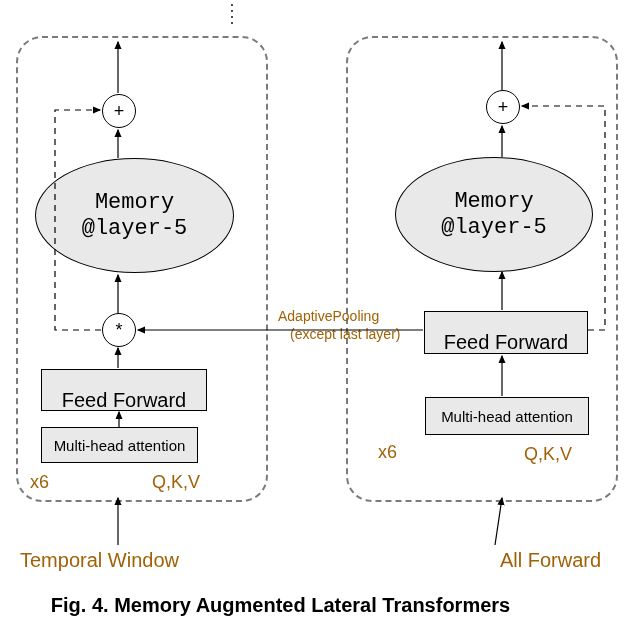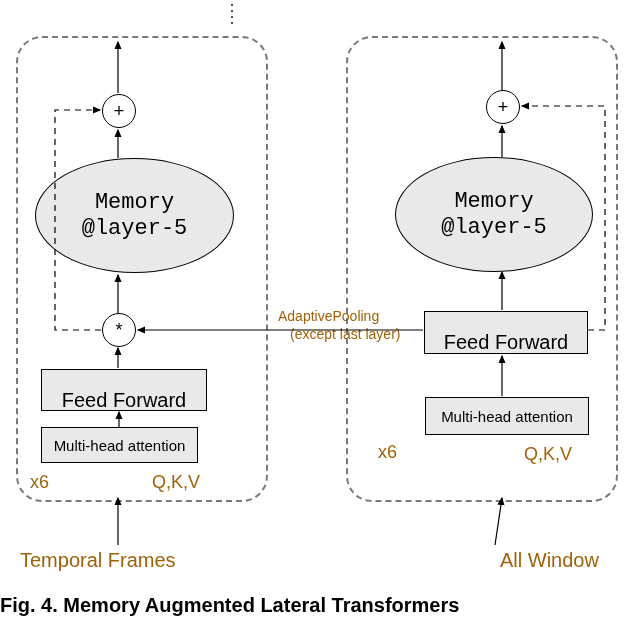--- a/index.html
+++ b/index.html
@@ -56,20 +56,21 @@
     position: absolute;
     color: #a16207;
     font-size: 14px;
     white-space: nowrap;
   }
   .label-lg { font-size: 20px; }
   .caption {
     position: absolute;
     font-weight: bold;
     font-size: 20px;
+    text-align: center;
     width: 561px;
   }
   .mem-text {
     font-size: 22px;
     line-height: 1.15;
   }
   .ff-text { font-size: 20px; margin-top: 20px; }
   .mha-text { font-size: 15px; }
   svg.overlay {
     position: absolute;
@@ -118,22 +119,22 @@
 <div class="small-circle" style="left:486px; top:90px;">
   <span>+</span>
 </div>
 
 <div class="label" style="left:152px; top:472px; font-size:18px;">Q,K,V</div>
 <div class="label" style="left:524px; top:444px; font-size:18px;">Q,K,V</div>
 
 <div class="label" style="left:30px; top:472px; font-size:18px;">x6</div>
 <div class="label" style="left:378px; top:442px; font-size:18px;">x6</div>
 
-<div class="label label-lg" style="left:20px; top:549px;">Temporal Frames</div>
-<div class="label label-lg" style="left:500px; top:549px;">All Window</div>
+<div class="label label-lg" style="left:20px; top:549px;">Temporal Window</div>
+<div class="label label-lg" style="left:500px; top:549px;">All Forward</div>
 
 <div class="label" style="left:278px; top:308px; font-size:14px;">AdaptivePooling</div>
 <div class="label" style="left:278px; top:326px; font-size:14px;margin-left:12px;">(except last layer)</div>
 
 <div class="caption" style="left:0; top:594px;">Fig. 4. Memory Augmented Lateral Transformers</div>
 
 <svg class="overlay" width="640" height="620">
   <defs>
     <marker id="arrow" markerWidth="8" markerHeight="8" refX="6" refY="3" orient="auto" markerUnits="strokeWidth">
       <path d="M0,0 L7,3 L0,6 Z" fill="#000"></path>

